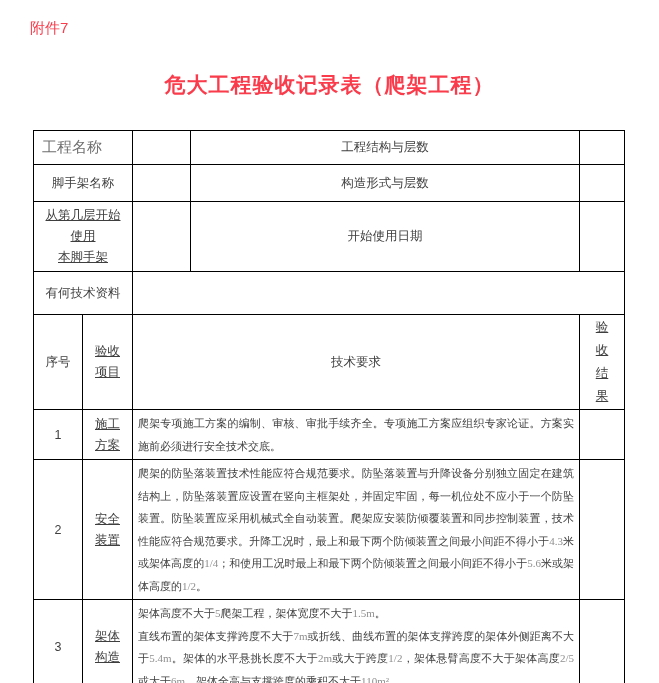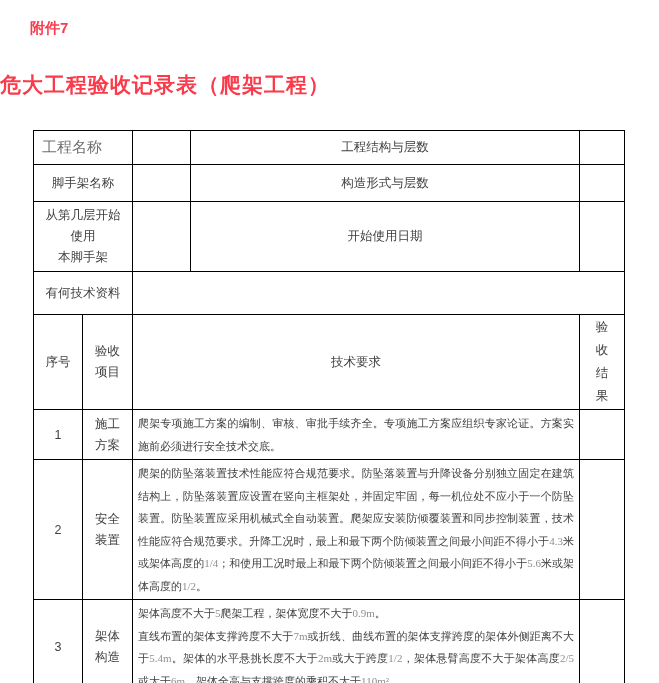--- a/index.html
+++ b/index.html
@@ -13,29 +13,29 @@
     overflow: hidden;
     font-family: "Liberation Sans", "DejaVu Sans", sans-serif;
     color: #3f3f3f;
     position: relative;
   }
   .attachment-label {
     position: absolute;
     left: 30px;
     top: 19px;
     font-size: 15px;
-    font-weight: bold;
+    font-weight: normal;
     color: #fa3b4b;
   }
   .doc-title {
     position: absolute;
     left: 0;
     top: 71px;
     width: 659px;
-    text-align: left;
+    text-align: center;
     font-size: 21px;
     font-weight: bold;
     letter-spacing: 1px;
     color: #fa3b4b;
   }
   .tbl-wrap {
     position: absolute;
     left: 33px;
     top: 130px;
     width: 591px;
@@ -48,21 +48,21 @@
   table.checklist { margin-top: -1px; }
   td {
     border: 1px solid #000;
     padding: 0;
     vertical-align: middle;
     font-size: 12.5px;
     color: #3f3f3f;
     overflow: hidden;
   }
   .c { text-align: center; }
-  .pre { white-space: pre-line; line-height: 21px; }
+  .pre { white-space: pre-line; line-height: 21px; text-decoration: underline; }
   .lbl-big {
     font-size: 15px;
     color: #6f6f6f;
     padding-left: 8px;
     margin-top: 21px;
   }
   .req {
     padding: 2px 5px;
     line-height: 22.5px;
     text-align: justify;
@@ -154,21 +154,21 @@
       <td class="req">
             <div><span>爬架的防坠落装置技术性能应符合规范要求。防坠落装置与升降设备分别独立固定在建筑结构上，防坠落装置应设置在竖向主框架处，并固定牢固，每一机位处不应小于一个防坠装置。防坠装置应采用机械式全自动装置。爬架应安装防倾覆装置和同步控制装置，技术性能应符合规范要求。升降工况时，最上和最下两个防倾装置之间最小间距不得小于</span><span class="num">4.3</span><span>米或架体高度的</span><span class="num">1/4</span><span>；和使用工况时最上和最下两个防倾装置之间最小间距不得小于</span><span class="num">5.6</span><span>米或架体高度的</span><span class="num">1/2</span><span>。</span></div>
           </td>
       <td></td>
     </tr>
     <tr style="height:92px">
       <td class="c">3</td>
       <td class="c pre">架体
 构造</td>
       <td class="req">
-            <div><span>架体高度不大于</span><span class="num">5</span><span>爬架工程，架体宽度不大于</span><span class="num">0.9m</span><span>。</span></div>
+            <div><span>架体高度不大于</span><span class="num">5</span><span>爬架工程，架体宽度不大于</span><span class="num">1.5m</span><span>。</span></div>
             <div><span>直线布置的架体支撑跨度不大于</span><span class="num">7m</span><span>或折线、曲线布置的架体支撑跨度的架体外侧距离不大于</span><span class="num">5.4m</span><span>。架体的水平悬挑长度不大于</span><span class="num">2m</span><span>或大于跨度</span><span class="num">1/2</span><span>，架体悬臂高度不大于架体高度</span><span class="num">2/5</span><span>或大于</span><span class="num">6m</span><span>，架体全高与支撑跨度的乘积不大于</span><span class="num">110m²</span><span>。</span></div>
           </td>
       <td></td>
     </tr>
   </tbody>
     </table>
 
 </div>
 
 </body></html>

